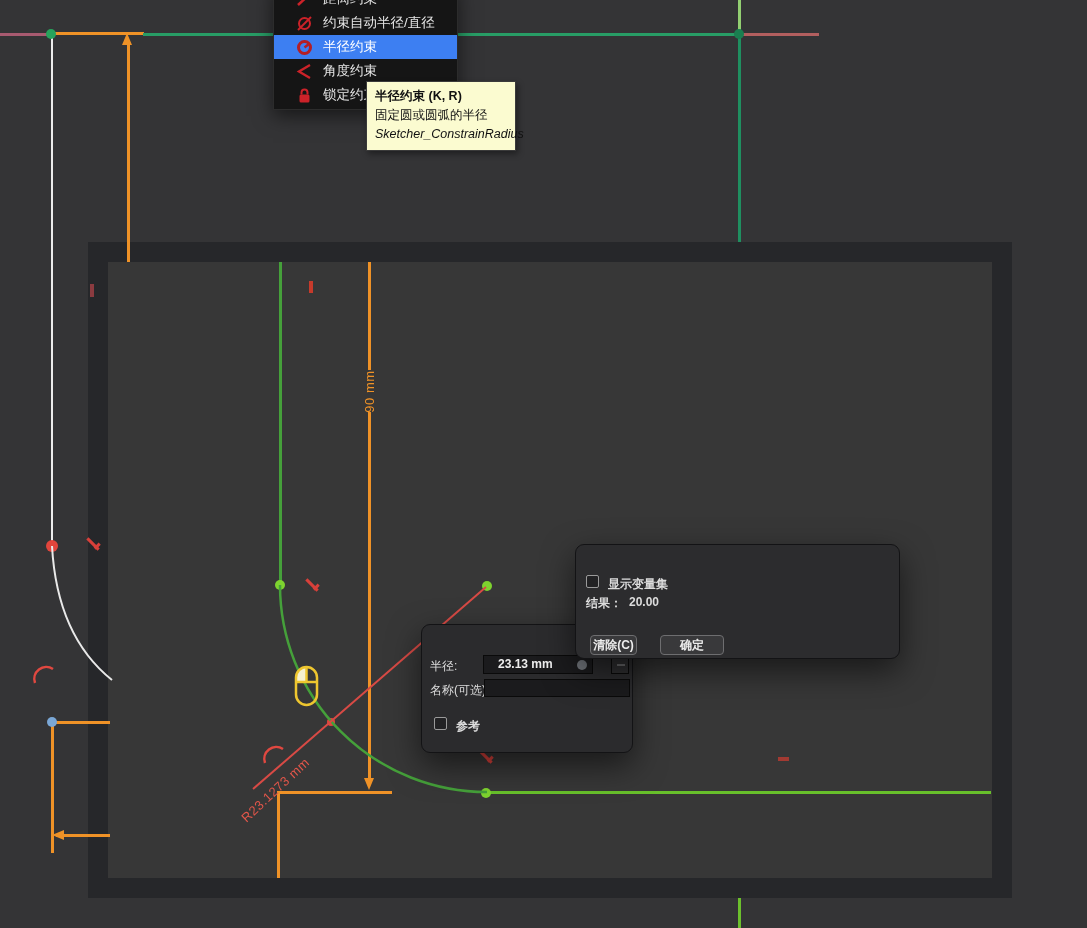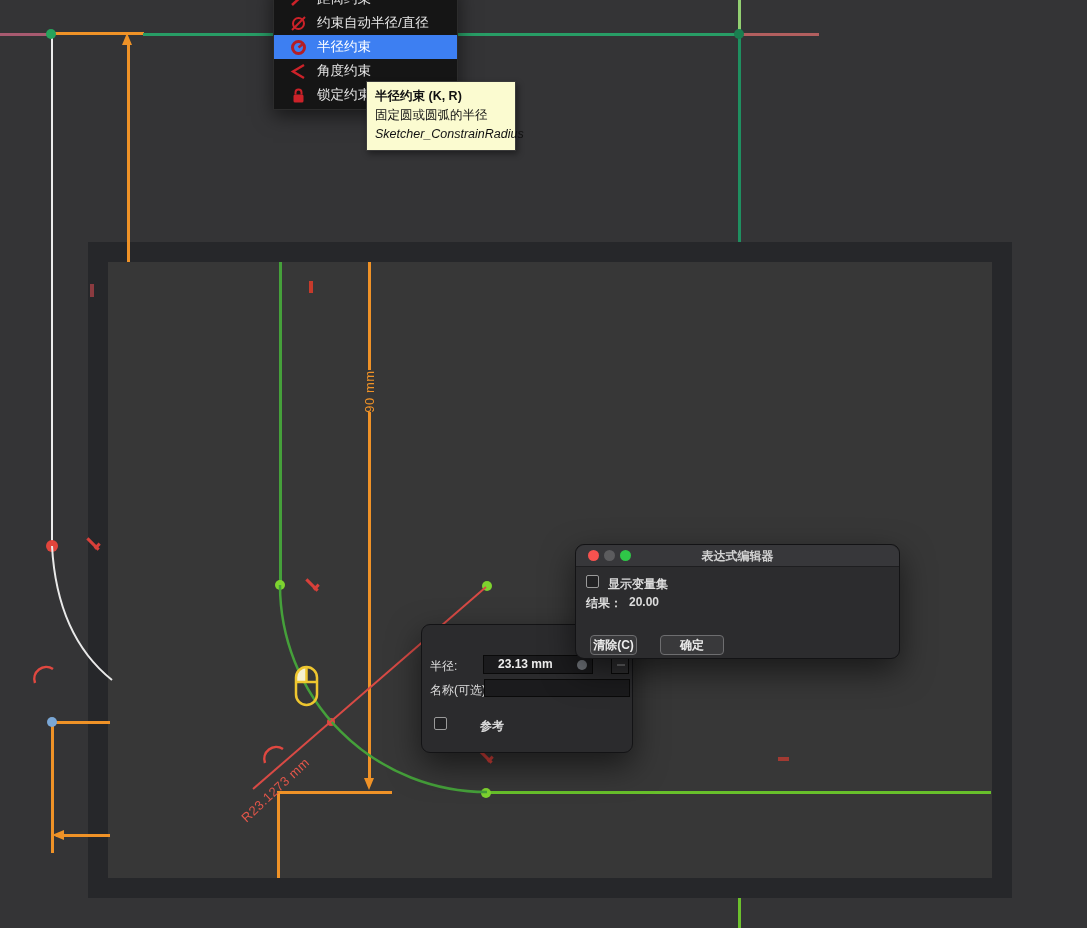--- a/index.html
+++ b/index.html
@@ -24,21 +24,21 @@
 
   
   .arrow { width:0; height:0; position:absolute; z-index:3; }
 
   
   #context-menu {
     left:273px; top:-16px; width:185px; z-index:10;
     background:#151515; border:1px solid #2c2c2c; padding:2px 0;
     box-shadow:0 6px 18px rgba(0,0,0,.55);
   }
-  .menu-item { display:flex; align-items:center; height:24px; padding:0 10px 0 16px;
+  .menu-item { display:flex; align-items:center; height:24px; padding:0 10px 0 22px;
     color:#e6e6e6; font-size:13.5px; gap:10px; }
   .menu-item.highlight { background:#3d7ff2; color:#ffffff; }
   .menu-item svg { flex:0 0 auto; }
 
   
   #tooltip {
     left:366px; top:81px; width:150px; z-index:11;
     background:#fbfbd0; border:1px solid #3a3a3a; padding:5px 8px 6px 8px;
     color:#111; font-size:12.5px; line-height:19px;
     box-shadow:2px 3px 6px rgba(0,0,0,.4);
@@ -200,29 +200,23 @@
   <div class="dfield" style="left:61px; top:30px; width:110px; height:19px; line-height:17px; padding-left:14px; font-weight:bold;">
     <span>23.13 mm</span>
     <span class="expr-dot" style="right:5px; top:4px;"></span>
   </div>
   <div class="abs" id="spinner">
       <span class="mini"></span>
     </div>
   <div class="dlabel" style="left:8px; top:57px;">名称(可选)</div>
   <div class="dfield" style="left:62px; top:54px; width:146px; height:18px;"></div>
   <span class="checkbox abs" style="left:12px; top:92px;"></span>
-  <div class="dlabel" style="left:34px; top:93px; font-weight:bold;margin-left:24px;">参考</div>
+  <div class="dlabel" style="left:34px; top:93px; font-weight:bold;">参考</div>
 </div>
 
 <div class="dialog" id="dlg-expression">
-  <div class="titlebar">
-    <span class="light" style="left:12px; background:#f6524f;"></span>
-    <span class="light" style="left:28px; background:#5c5c5e;"></span>
-    <span class="light" style="left:44px; background:#2fc748;"></span>
-    <div class="title">表达式编辑器</div>
-  </div>
   <span class="checkbox abs" style="left:10px; top:30px;"></span>
   <div class="dlabel" style="left:32px; top:31px; font-weight:bold;">显示变量集</div>
   <div class="dlabel" style="left:10px; top:50px; font-weight:bold;">结果：</div>
   <div class="dlabel" style="left:53px; top:50px; font-weight:bold;">20.00</div>
   <div class="btn" style="left:14px; top:90px; width:47px;">清除(C)</div>
   <div class="btn" style="left:84px; top:90px; width:64px;">确定</div>
 </div>
 
 </body></html>

